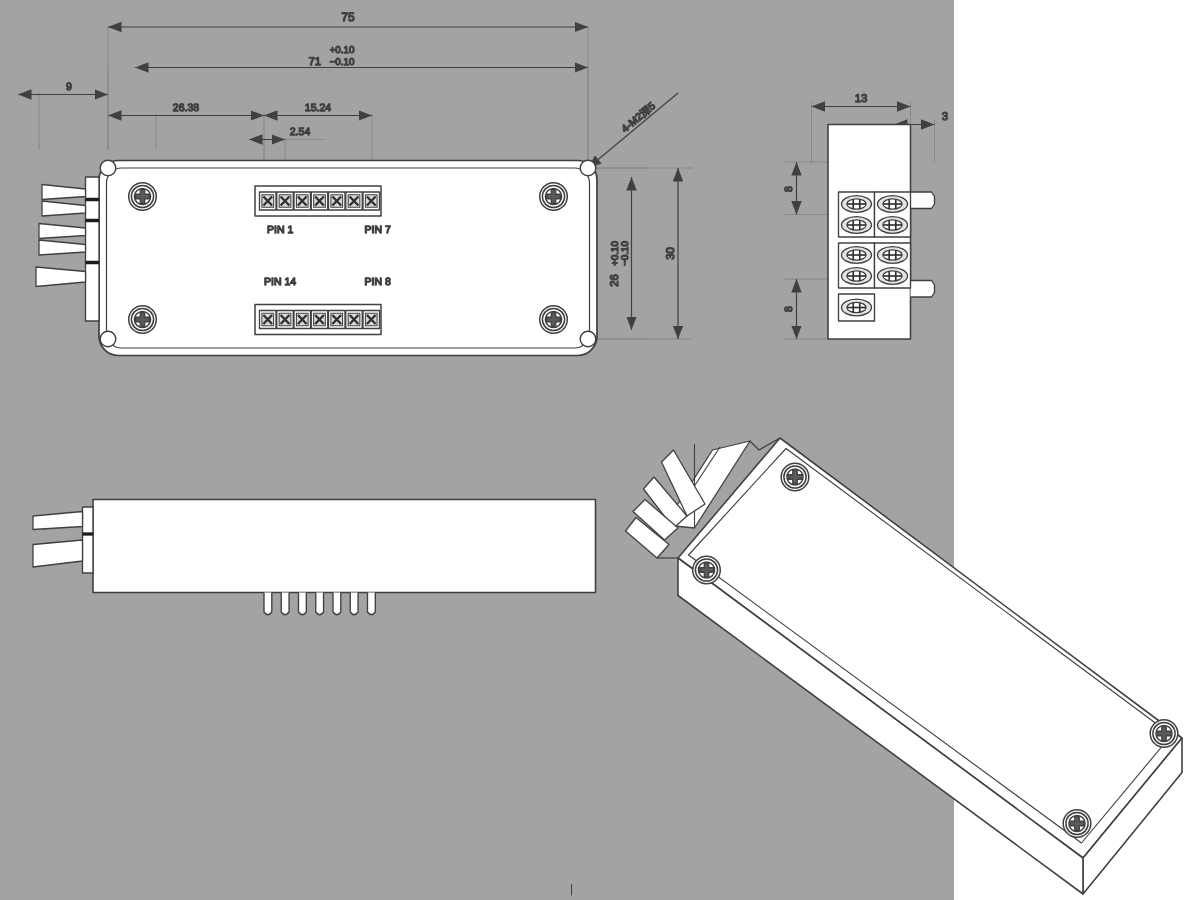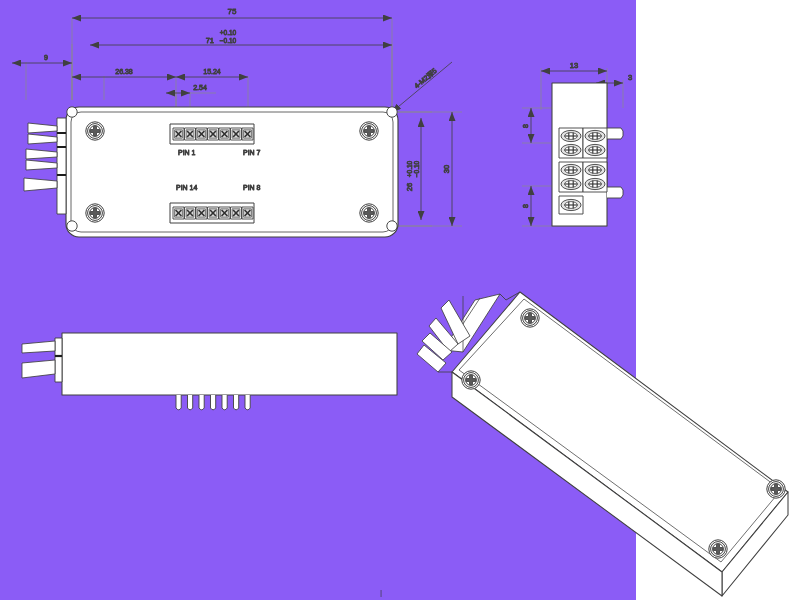--- a/index.html
+++ b/index.html
@@ -1,18 +1,18 @@
 <!DOCTYPE html>
 <html><head>
 <meta charset="utf-8">
 <style>
   html,body{margin:0;padding:0;background:#ffffff;}
   body{width:800px;height:600px;overflow:hidden;
        font-family:"Liberation Sans",sans-serif;}
-  #sheet{position:relative;width:636px;height:600px;background:#8b5cf6;}
+  #sheet{position:relative;width:636px;height:600px;background:#a3a3a3;}
   svg{display:block;}
   text{font-family:"Liberation Sans",sans-serif;fill:#3a3a3a;}
 </style>
 </head>
 <body>
 
 <div id="sheet">
 <svg width="800" height="600" viewBox="0 0 800 600">
   <defs>
     <marker id="ar" markerWidth="9" markerHeight="7" refX="9" refY="3.5" orient="auto" markerUnits="userSpaceOnUse">

